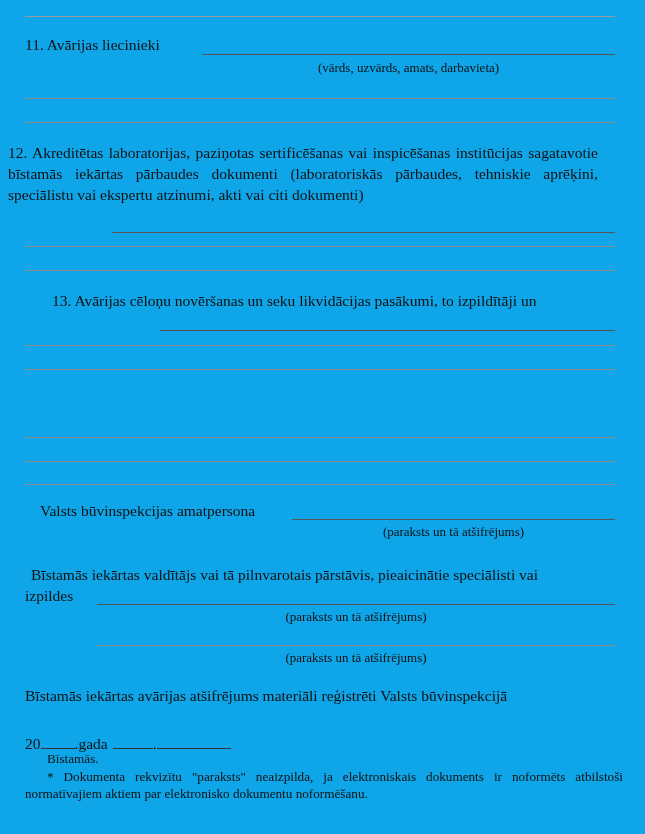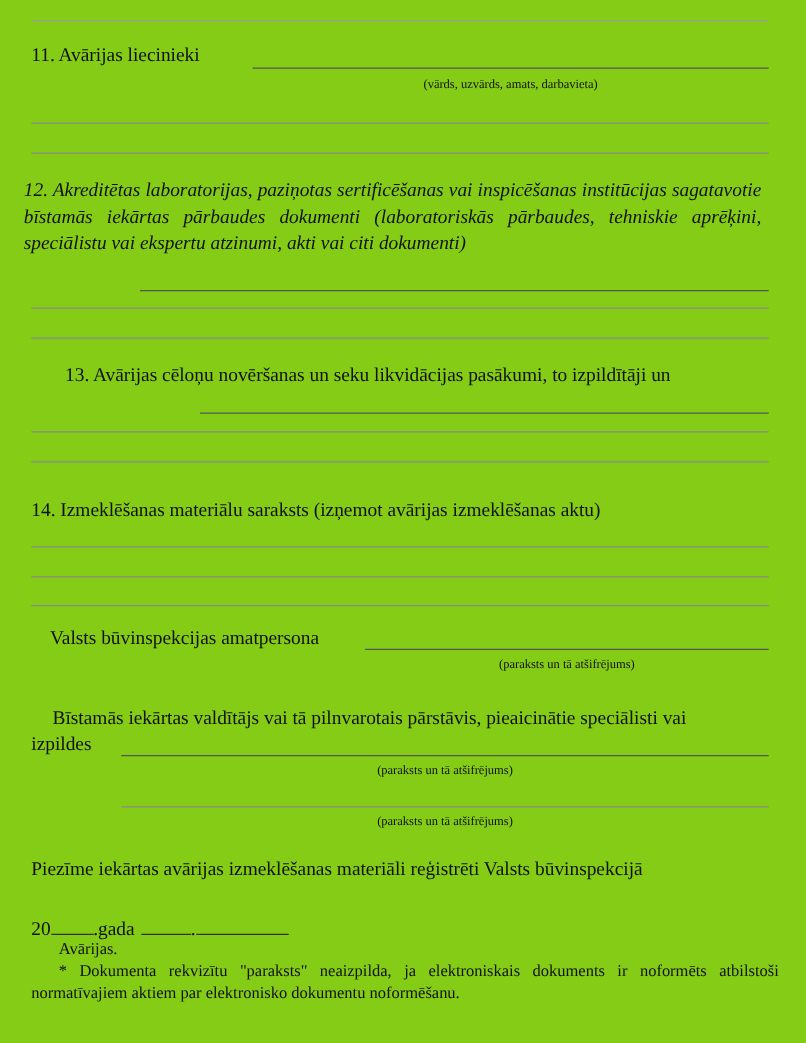--- a/index.html
+++ b/index.html
@@ -4,21 +4,21 @@
 <style>
   html, body {
     margin: 0;
     padding: 0;
     background: #ffffff;
   }
   .page {
     position: relative;
     width: 645px;
     height: 834px;
-    background: #84cc16;
+    background: #0ea5e9;
     font-family: "Liberation Serif", "DejaVu Serif", serif;
     color: #111111;
     overflow: hidden;
   }
   
   .rule {
     position: absolute;
     height: 0;
     border-top: 1px solid #8a8a8a;
   }
@@ -35,21 +35,21 @@
     line-height: 21px;
     color: #111111;
     white-space: pre-wrap;
   }
   .txt.just {
     text-align: justify;
     text-justify: inter-word;
   }
   .caption {
     position: absolute;
-    font-size: 10px;
+    font-size: 13px;
     line-height: 15px;
     color: #111111;
     text-align: center;
   }
   .note {
     position: absolute;
     font-size: 13.2px;
     line-height: 17px;
     color: #111111;
     text-align: justify;
@@ -79,54 +79,53 @@
 
   <div class="txt" style="left:25px; top:34px; width:185px;">11. Avārijas liecinieki</div>
 
   <div class="rule dark" style="left:202px; top:54px; width:413px;"></div>
 
   <div class="caption" style="left:202px; top:60px; width:413px;">(vārds, uzvārds, amats, darbavieta)</div>
 
   <div class="rule" style="left:25px; top:98px; width:590px;"></div>
   <div class="rule" style="left:25px; top:122px; width:590px;"></div>
 
-  <div class="txt just" style="left:19px; top:142px; width:590px;font-style:italic;">12. Akreditētas laboratorijas, paziņotas sertificēšanas vai inspicēšanas institūcijas sagatavotie bīstamās iekārtas pārbaudes dokumenti (laboratoriskās pārbaudes, tehniskie aprēķini, speciālistu vai ekspertu atzinumi, akti vai citi dokumenti)</div>
+  <div class="txt just" style="left:8px; top:142px; width:590px;">12. Akreditētas laboratorijas, paziņotas sertificēšanas vai inspicēšanas institūcijas sagatavotie bīstamās iekārtas pārbaudes dokumenti (laboratoriskās pārbaudes, tehniskie aprēķini, speciālistu vai ekspertu atzinumi, akti vai citi dokumenti)</div>
 
   <div class="rule dark" style="left:112px; top:232px; width:503px;"></div>
   <div class="rule" style="left:25px; top:246px; width:590px;"></div>
   <div class="rule" style="left:25px; top:270px; width:590px;"></div>
 
   <div class="txt" style="left:25px; top:290px; width:595px;margin-left:27px;">13. Avārijas cēloņu novēršanas un seku likvidācijas pasākumi, to izpildītāji un</div>
 
   <div class="rule dark" style="left:160px; top:330px; width:455px;"></div>
   <div class="rule" style="left:25px; top:345px; width:590px;"></div>
   <div class="rule" style="left:25px; top:369px; width:590px;"></div>
 
-  <div class="txt" style="left:25px; top:398px; width:595px;">14. Izmeklēšanas materiālu saraksts (izņemot avārijas izmeklēšanas aktu)</div>
 
   <div class="rule" style="left:25px; top:437px; width:590px;"></div>
   <div class="rule" style="left:25px; top:461px; width:590px;"></div>
   <div class="rule" style="left:25px; top:484px; width:590px;"></div>
 
   <div class="txt" style="left:25px; top:500px; width:270px;margin-left:15px;">Valsts būvinspekcijas amatpersona</div>
 
   <div class="rule dark" style="left:292px; top:519px; width:323px;"></div>
 
   <div class="caption" style="left:292px; top:524px; width:323px;">(paraksts un tā atšifrējums)</div>
 
-  <div class="txt" style="left:42px; top:564px; width:600px;">Bīstamās iekārtas valdītājs vai tā pilnvarotais pārstāvis, pieaicinātie speciālisti vai</div>
+  <div class="txt" style="left:31px; top:564px; width:600px;">Bīstamās iekārtas valdītājs vai tā pilnvarotais pārstāvis, pieaicinātie speciālisti vai</div>
   <div class="txt" style="left:25px; top:585px; width:70px;">izpildes</div>
 
   <div class="rule dark" style="left:97px; top:604px; width:518px;"></div>
   <div class="caption" style="left:97px; top:609px; width:518px;">(paraksts un tā atšifrējums)</div>
 
   <div class="rule" style="left:97px; top:645px; width:518px;"></div>
   <div class="caption" style="left:97px; top:650px; width:518px;">(paraksts un tā atšifrējums)</div>
 
-  <div class="txt" style="left:25px; top:685px; width:600px;">Piezīme iekārtas avārijas izmeklēšanas materiāli reģistrēti Valsts būvinspekcijā</div>
+  <div class="txt" style="left:25px; top:685px; width:600px;">Bīstamās iekārtas avārijas atšifrējums materiāli reģistrēti Valsts būvinspekcijā</div>
 
   <div class="txt nowrap" style="left:25px; top:733px; width:300px;"><span>20</span><span class="inline-blank blank-a"></span><span>.gada</span><span style="display:inline-block;width:5px"></span><span class="inline-blank blank-b"></span><span>.</span><span class="inline-blank blank-c"></span></div>
 
-  <div class="note-title" style="left:47px; top:750px; width:200px;">Avārijas.</div>
+  <div class="note-title" style="left:47px; top:750px; width:200px;">Bīstamās.</div>
 
   <div class="note" style="left:25px; top:768px; width:598px; text-indent:22px;">* Dokumenta rekvizītu "paraksts" neaizpilda, ja elektroniskais dokuments ir noformēts atbilstoši normatīvajiem aktiem par elektronisko dokumentu noformēšanu.</div>
 
 </div>
 
 </body></html>

